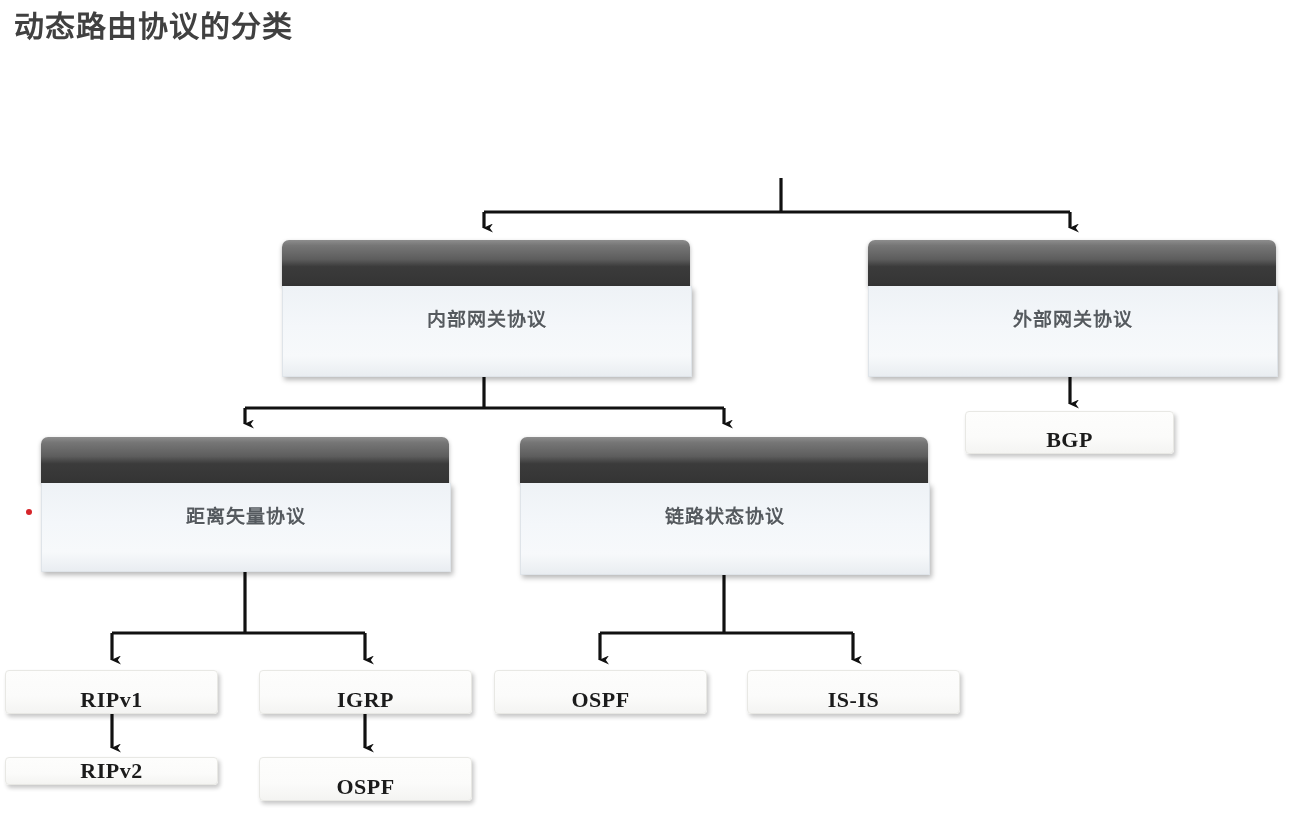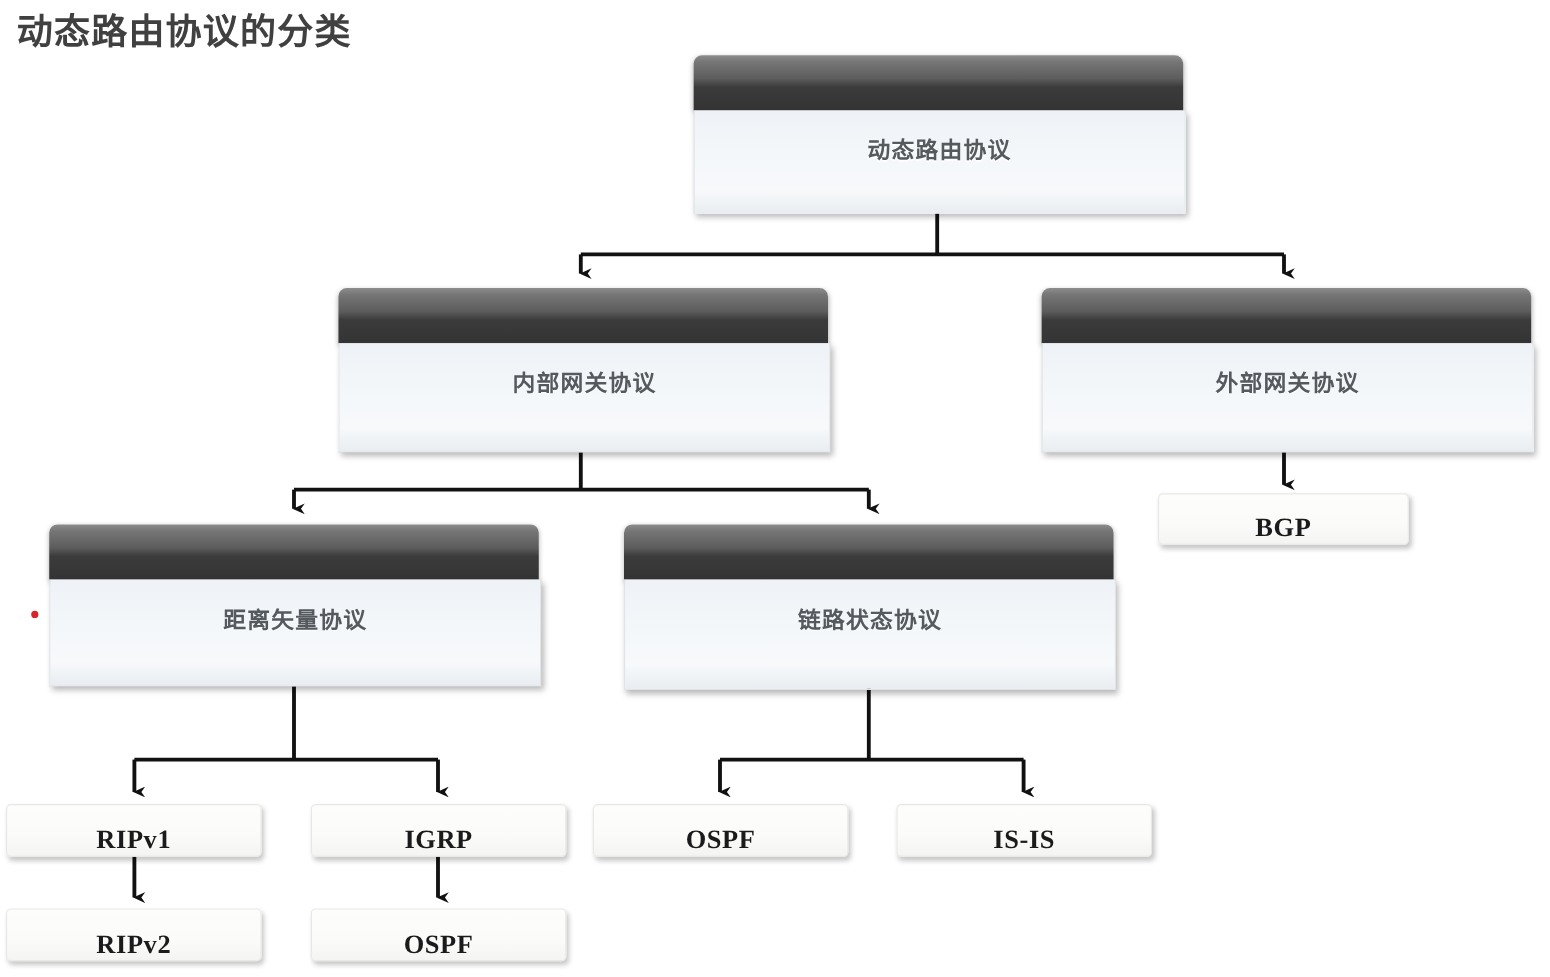--- a/index.html
+++ b/index.html
@@ -154,26 +154,20 @@
       <path d="M724,572 L724,633"></path>
       <path d="M600,633 L853,633"></path>
       <path d="M600,633 L600,660" marker-end="url(#arr)"></path>
       <path d="M853,633 L853,660" marker-end="url(#arr)"></path>
 
       <path d="M112,714 L112,748" marker-end="url(#arr)"></path>
       <path d="M365,714 L365,748" marker-end="url(#arr)"></path>
     </g>
   </svg>
 
-  <div class="gnode" style="left:578px; top:46px; width:408px; height:132px;">
-    <div class="ghead"></div>
-    <div class="gbody">
-      <div class="glabel">动态路由协议</div>
-    </div>
-  </div>
 
   <div class="gnode" style="left:282px; top:240px; width:408px; height:137px;">
     <div class="ghead"></div>
     <div class="gbody">
       <div class="glabel">内部网关协议</div>
     </div>
   </div>
 
   <div class="gnode" style="left:41px; top:437px; width:408px; height:135px;">
     <div class="ghead"></div>
@@ -209,21 +203,21 @@
   </div>
 
   <div class="leaf" style="left:259px; top:670px; width:213px; height:44px;">
     <span class="llabel">IGRP</span>
   </div>
 
   <div class="leaf" style="left:747px; top:670px; width:213px; height:44px;">
     <span class="llabel">IS-IS</span>
   </div>
 
-  <div class="leaf" style="left:5px; top:757px; width:213px; height:44px;">
+  <div class="leaf" style="left:5px; top:757px; width:213px; height:28px;">
     <span class="llabel">RIPv2</span>
   </div>
 
   <div class="leaf" style="left:259px; top:757px; width:213px; height:44px;">
     <span class="llabel">OSPF</span>
   </div>
 
 </div>
 
 </body></html>

